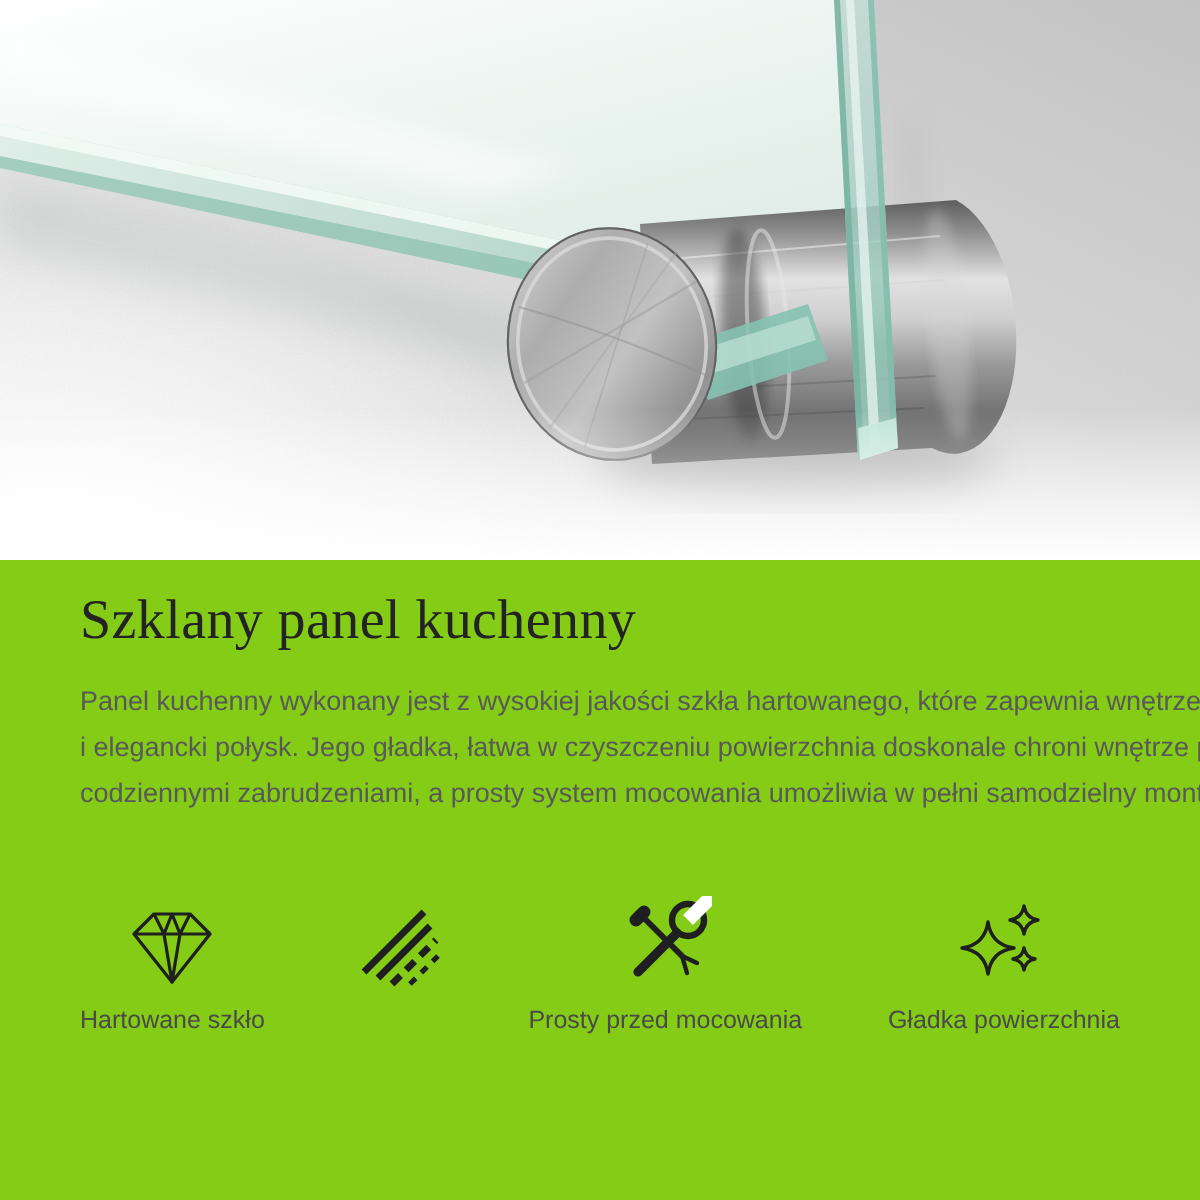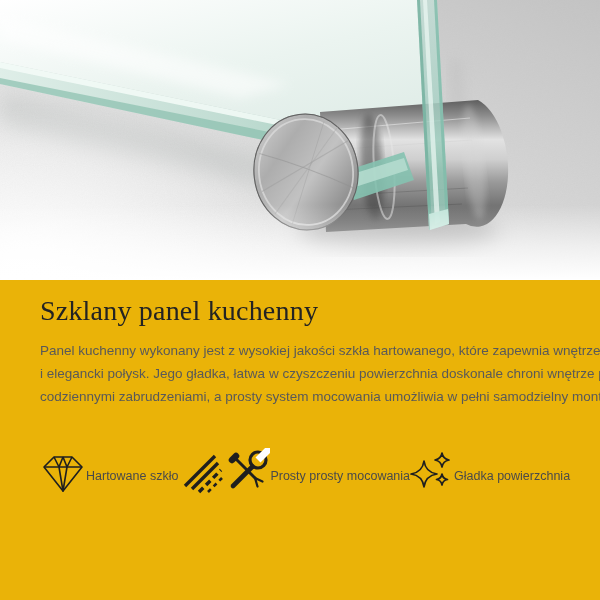--- a/index.html
+++ b/index.html
@@ -1,17 +1,17 @@
 <!DOCTYPE html>
 <html><head>
 <meta charset="utf-8">
 <style>
   html,body{margin:0;padding:0;background:#ffffff;}
   .canvas{
-    position:relative;width:600px;height:600px;background:#eab308;overflow:hidden;
+    position:relative;width:600px;height:600px;background:#84cc16;overflow:hidden;
     font-family:"Liberation Sans","DejaVu Sans",sans-serif;
   }
   .photo{position:relative;width:600px;height:280px;overflow:hidden;}
   .photo svg{display:block;}
   .content{padding:0 40px;}
   h1.title{
     margin:13px 0 0 0;
     font-family:"Liberation Serif","DejaVu Serif",serif;
     font-weight:400;
     font-size:28px;
@@ -24,21 +24,21 @@
     margin:11px 0 0 0;
     font-size:13.5px;
     line-height:23px;
     color:#595959;
   }
   .lead span{display:block;white-space:nowrap;}
   .features{
     list-style:none;margin:40px 0 0 0;padding:0 0 0 0;
     display:flex;justify-content:space-between;align-items:flex-start;
   }
-  .feature{display:flex;align-items:center;}
+  .feature{display:flex;flex-direction:column;align-items:center;}
   .ficon{height:46px;display:flex;align-items:flex-end;justify-content:center;}
   .flabel{
     margin-top:9px;font-size:12.5px;color:#4a4a4a;white-space:nowrap;
   }
 </style>
 </head>
 <body>
 
 <div class="canvas">
 
@@ -216,21 +216,21 @@
               <path d="M31 30 L38.5 33.5 M31 30 L33.5 38.5" stroke-width="2.2"></path>
             </g>
 
             <g>
               <circle cx="34" cy="12" r="8" fill="none" stroke="#1f1f1f" stroke-width="3.2"></circle>
               <path d="M34 12 L46 0" stroke="#ffffff" stroke-width="7" fill="none"></path>
               <path d="M28.5 18.5 L9 38" stroke="#1f1f1f" stroke-width="4.6" stroke-linecap="round" fill="none"></path>
             </g>
           </svg>
         </span>
-        <span class="flabel">Prosty prosty mocowania</span>
+        <span class="flabel">Prosty przed mocowania</span>
       </li>
 
       <li class="feature">
         <span class="ficon">
           <svg width="44" height="44" viewBox="0 0 44 44">
             <g fill="none" stroke="#1f1f1f" stroke-width="1.7" stroke-linejoin="round">
               <path d="M14 11 Q15.6 22.4 27 24 Q15.6 25.6 14 37 Q12.4 25.6 1 24 Q12.4 22.4 14 11 Z"></path>
               <path d="M32 3 Q33 9 39 10 Q33 11 32 17 Q31 11 25 10 Q31 9 32 3 Z"></path>
               <path d="M32 24 Q32.8 28.7 37.5 29.5 Q32.8 30.3 32 35 Q31.2 30.3 26.5 29.5 Q31.2 28.7 32 24 Z"></path>
             </g>

